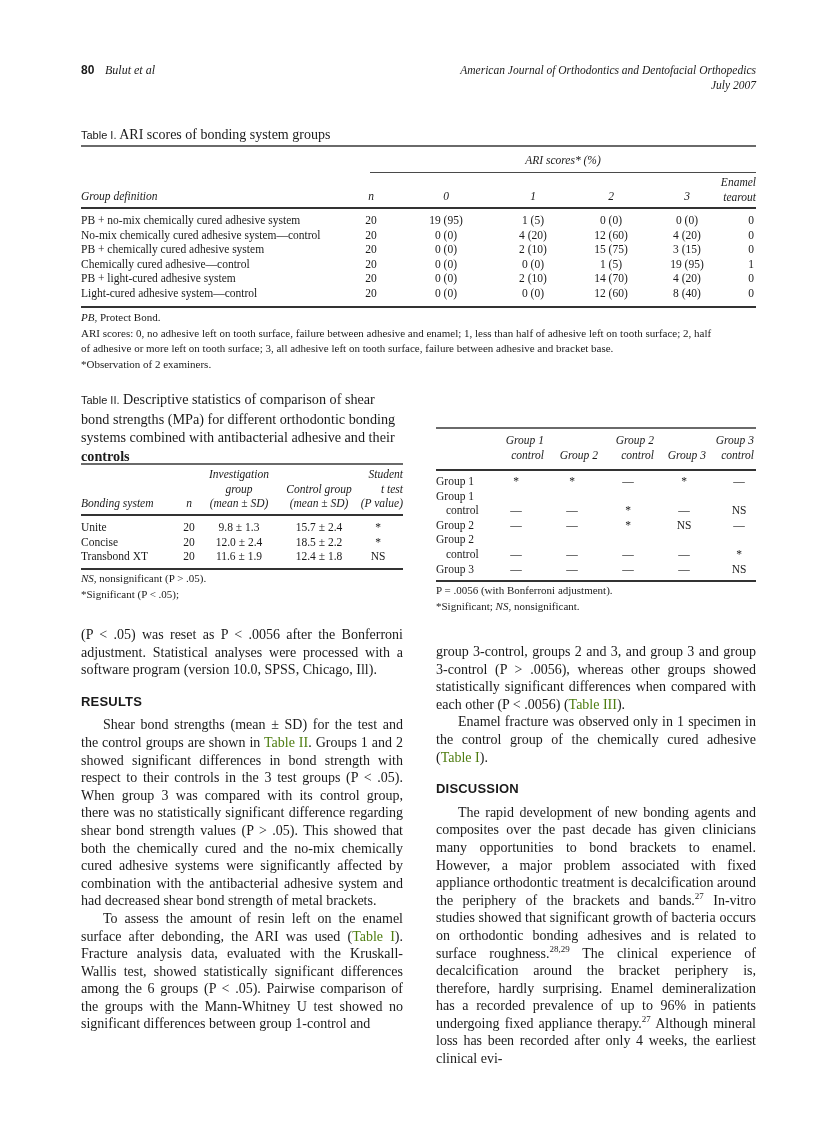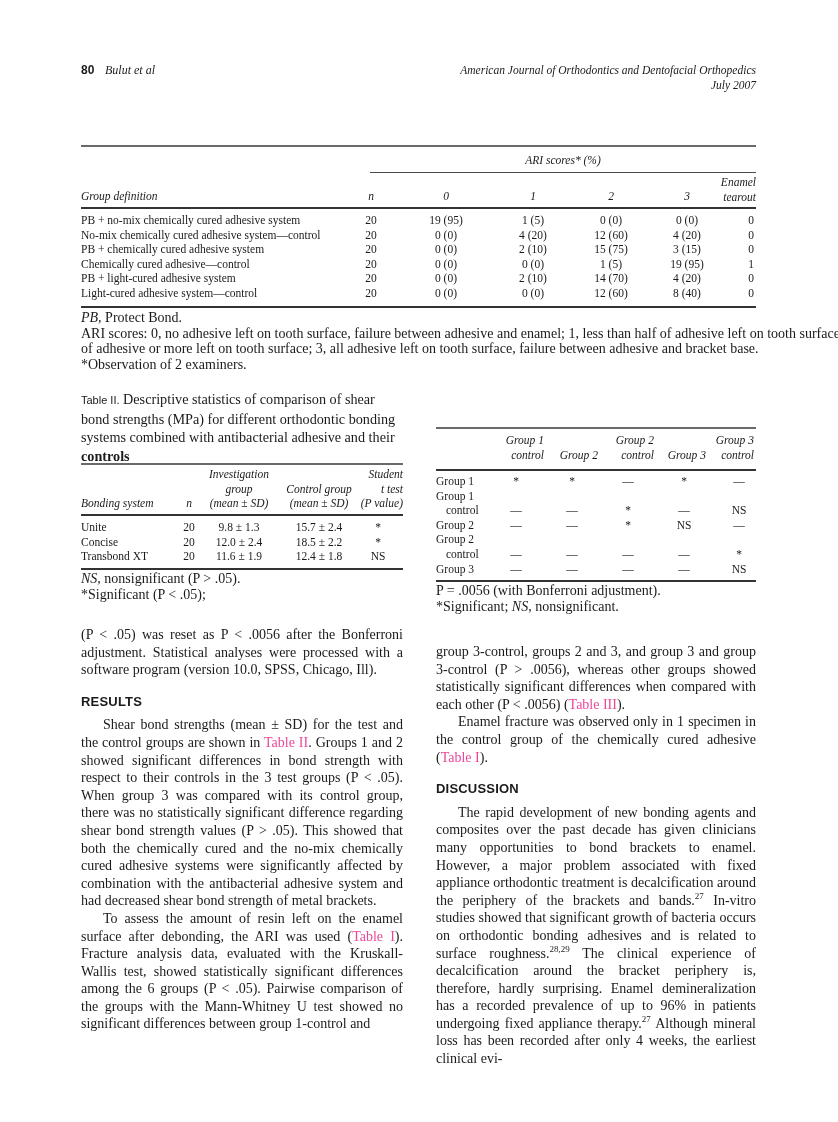--- a/index.html
+++ b/index.html
@@ -2,21 +2,21 @@
 <html><head>
 <meta charset="utf-8">
 <style>
   html, body { margin: 0; padding: 0; background: #ffffff; }
   body {
     width: 838px; height: 1122px; position: relative; overflow: hidden;
     font-family: "Liberation Serif", serif; color: #1a1a1a;
   }
   .abs { position: absolute; }
   .it { font-style: italic; }
-  .link { color: #ec4899; }
+  .link { color: #4d7c0f; }
 
   
   .page-no { left: 81px; top: 63px; font-family: "Liberation Sans", sans-serif; font-size: 12px; font-weight: bold; }
   .authors { left: 105px; top: 63px; font-size: 12px; font-style: italic; }
   .journal { right: 82px; top: 63px; font-size: 11.5px; font-style: italic; text-align: right; line-height: 15px; }
 
   
   .tcap-label { font-family: "Liberation Sans", sans-serif; font-size: 11px; font-weight: normal; }
   .tcap { font-size: 14px; line-height: 17px; }
 
@@ -27,21 +27,21 @@
   
   .t1 { font-size: 11.5px; line-height: 14.6px; }
   .t1 .cell { position: absolute; white-space: nowrap; }
 
   
   .t2, .t3 { font-size: 11.5px; line-height: 14.6px; }
   .cell { position: absolute; white-space: nowrap; }
   .center { text-align: center; }
   .right { text-align: right; }
 
-  .footnote { font-size: 14px; line-height: 15.6px; }
+  .footnote { font-size: 11px; line-height: 15.6px; }
 
   
   .bodytext {
     font-size: 14px; line-height: 17.6px; text-align: justify;
   }
   .bodytext p { margin: 0; }
   .bodytext p.indent { text-indent: 22px; font-family: Liberation Serif, serif; }
   .section-head {
     font-family: "Liberation Sans", sans-serif; font-weight: bold; font-size: 13px;
     letter-spacing: 0.2px;
@@ -52,20 +52,24 @@
 <body>
 
 <div class="abs page-no">80</div>
 <div class="abs authors">Bulut et al</div>
 <div class="abs journal">
   <div>American Journal of Orthodontics and Dentofacial Orthopedics</div>
   <div>July 2007</div>
 </div>
 
 <div class="abs" style="left:81px; top:123px; width:675px; height:235px;">
+  <div class="abs tcap" style="left:0; top:3px; white-space:nowrap;">
+    <span class="tcap-label">Table I.</span>
+    <span>ARI scores of bonding system groups</span>
+  </div>
   <div class="rule thick" style="left:0; top:22px; width:675px;"></div>
 
   <div class="t1">
     <div class="cell it center" style="left:289px; top:30px; width:386px;">ARI scores* (%)</div>
     <div class="rule thin" style="left:289px; top:49px; width:386px;"></div>
 
     <div class="cell it" style="left:0; top:66px;">Group definition</div>
     <div class="cell it center" style="left:275px; top:66px; width:30px;">n</div>
     <div class="cell it center" style="left:340px; top:66px; width:50px;">0</div>
     <div class="cell it center" style="left:427px; top:66px; width:50px;">1</div>

